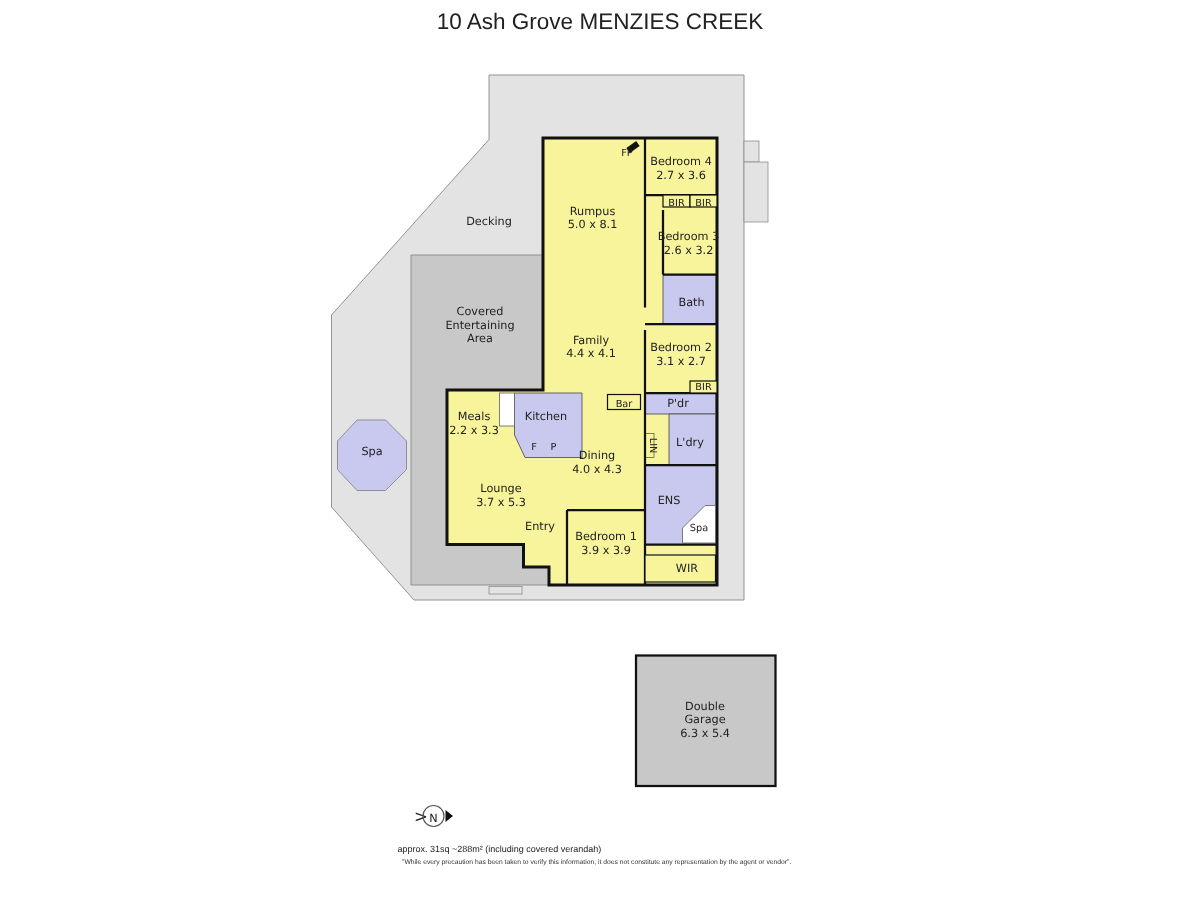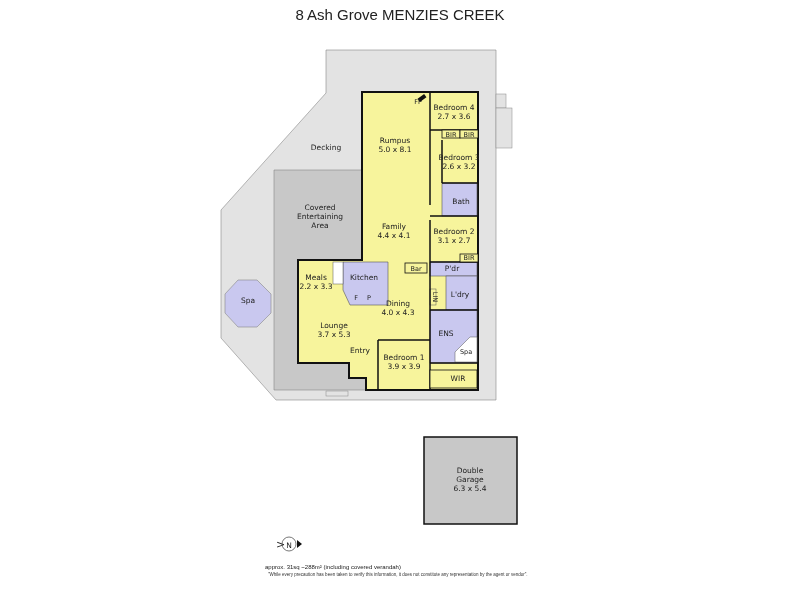--- a/index.html
+++ b/index.html
@@ -7,21 +7,21 @@
   .title { position: absolute; top: 6px; left: 0; width: 800px; text-align: center; font-size: 15px; color: #222; }
   svg { position: absolute; top: 0; left: 0; }
   .lbl { font-family: "DejaVu Sans", "Liberation Sans", sans-serif; font-size: 7.5px; fill: #222; text-anchor: middle; }
   .lbl-sm { font-family: "DejaVu Sans", "Liberation Sans", sans-serif; font-size: 6.5px; fill: #222; text-anchor: middle; }
   .area { position: absolute; left: 265px; top: 564px; font-size: 6px; color: #222; }
   .disc { position: absolute; left: 268px; top: 572px; font-size: 4.5px; color: #333; }
 </style>
 </head>
 <body>
 
-<div class="title">8 Ash Grove MENZIES CREEK</div>
+<div class="title">10 Ash Grove MENZIES CREEK</div>
 
 <svg width="800" height="600" viewBox="0 0 800 600">
 
   <polygon points="326,50 496,50 496,400 276,400 221,338 221,210 326,93" fill="#e3e3e3" stroke="#888" stroke-width="0.6"></polygon>
 
   <rect x="496" y="94" width="10" height="14" fill="#e3e3e3" stroke="#888" stroke-width="0.5"></rect>
   <rect x="496" y="108" width="16" height="40" fill="#e3e3e3" stroke="#888" stroke-width="0.5"></rect>
 
   <polygon points="274,170 366,170 366,390 274,390" fill="#c8c8c8" stroke="#888" stroke-width="0.6"></polygon>
 

